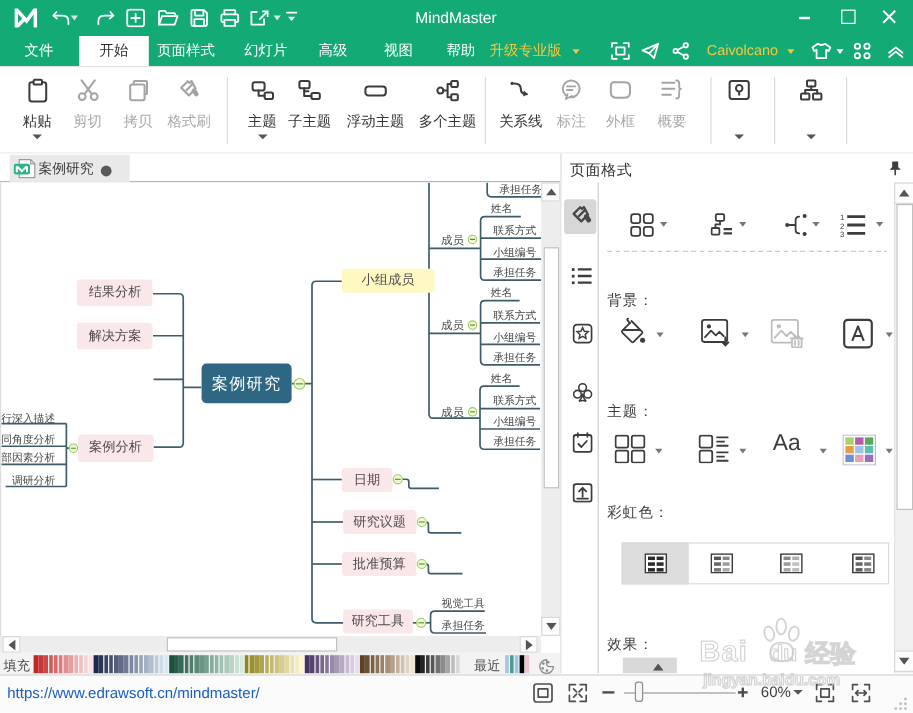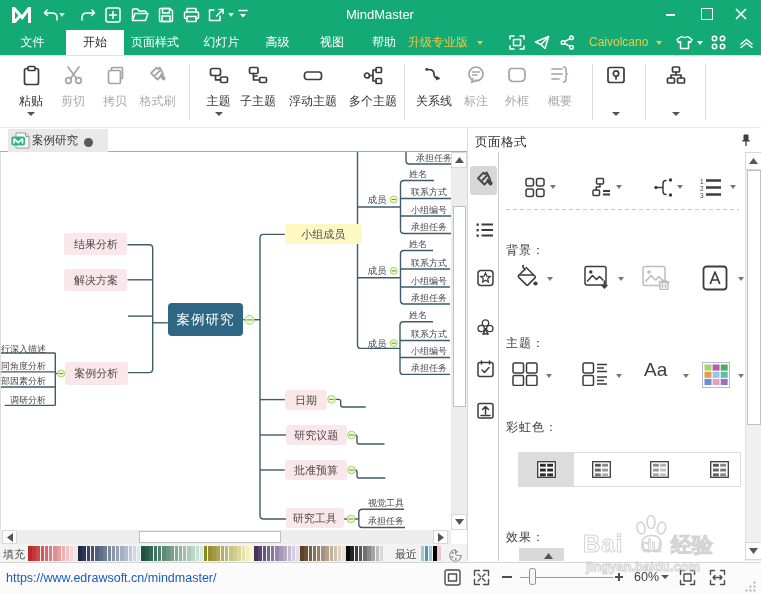--- a/index.html
+++ b/index.html
@@ -605,14 +605,14 @@
   </div>
 <div class="wm" style="left:583px;top:530px;font-size:24px;font-weight:bold;letter-spacing:1px">Bai</div>
 <svg class="abs" style="left:633px;top:513px" width="37" height="42" viewBox="0 0 37 42">
     <g fill="none" stroke="rgba(205,205,205,0.85)" stroke-width="1.6">
       <ellipse cx="8" cy="15" rx="4" ry="6" transform="rotate(-14 8 15)"></ellipse>
       <ellipse cx="18" cy="9" rx="4" ry="6.5"></ellipse>
       <ellipse cx="28.5" cy="15" rx="4" ry="6" transform="rotate(14 28.5 15)"></ellipse>
       <path d="M9 31 Q9 22.5 18.5 22.5 Q28 22.5 28 31 Q28 38 18.5 38 Q9 38 9 31"></path>
     </g>
   </svg>
-<div class="wm" style="left:641px;top:535px;font-size:19px;font-weight:normal">du</div>
+<div class="wm" style="left:641px;top:535px;font-size:19px;font-weight:bold">du</div>
 <div class="wm" style="left:671px;top:531px;font-size:21px;font-weight:bold">经验</div>
 <div class="wm" style="left:586px;top:559px;font-size:13px;font-weight:bold">jingyan.baidu.com</div>
 </body></html>

